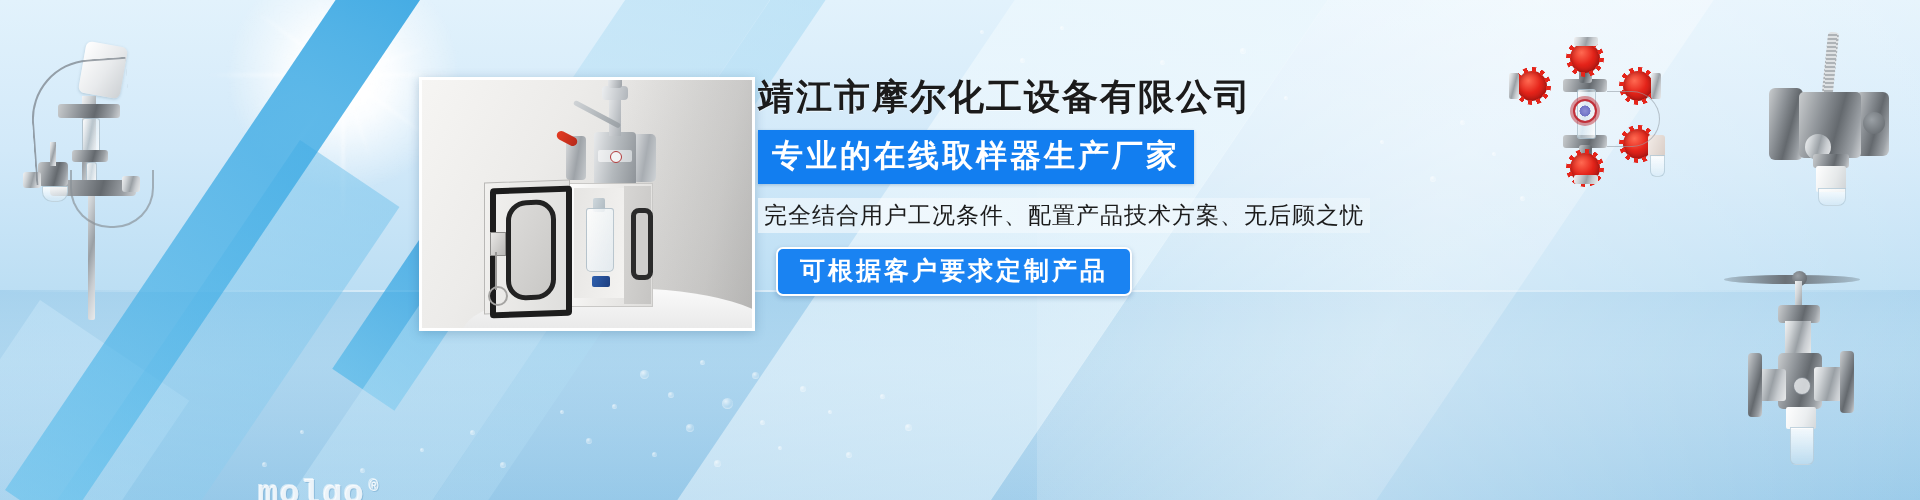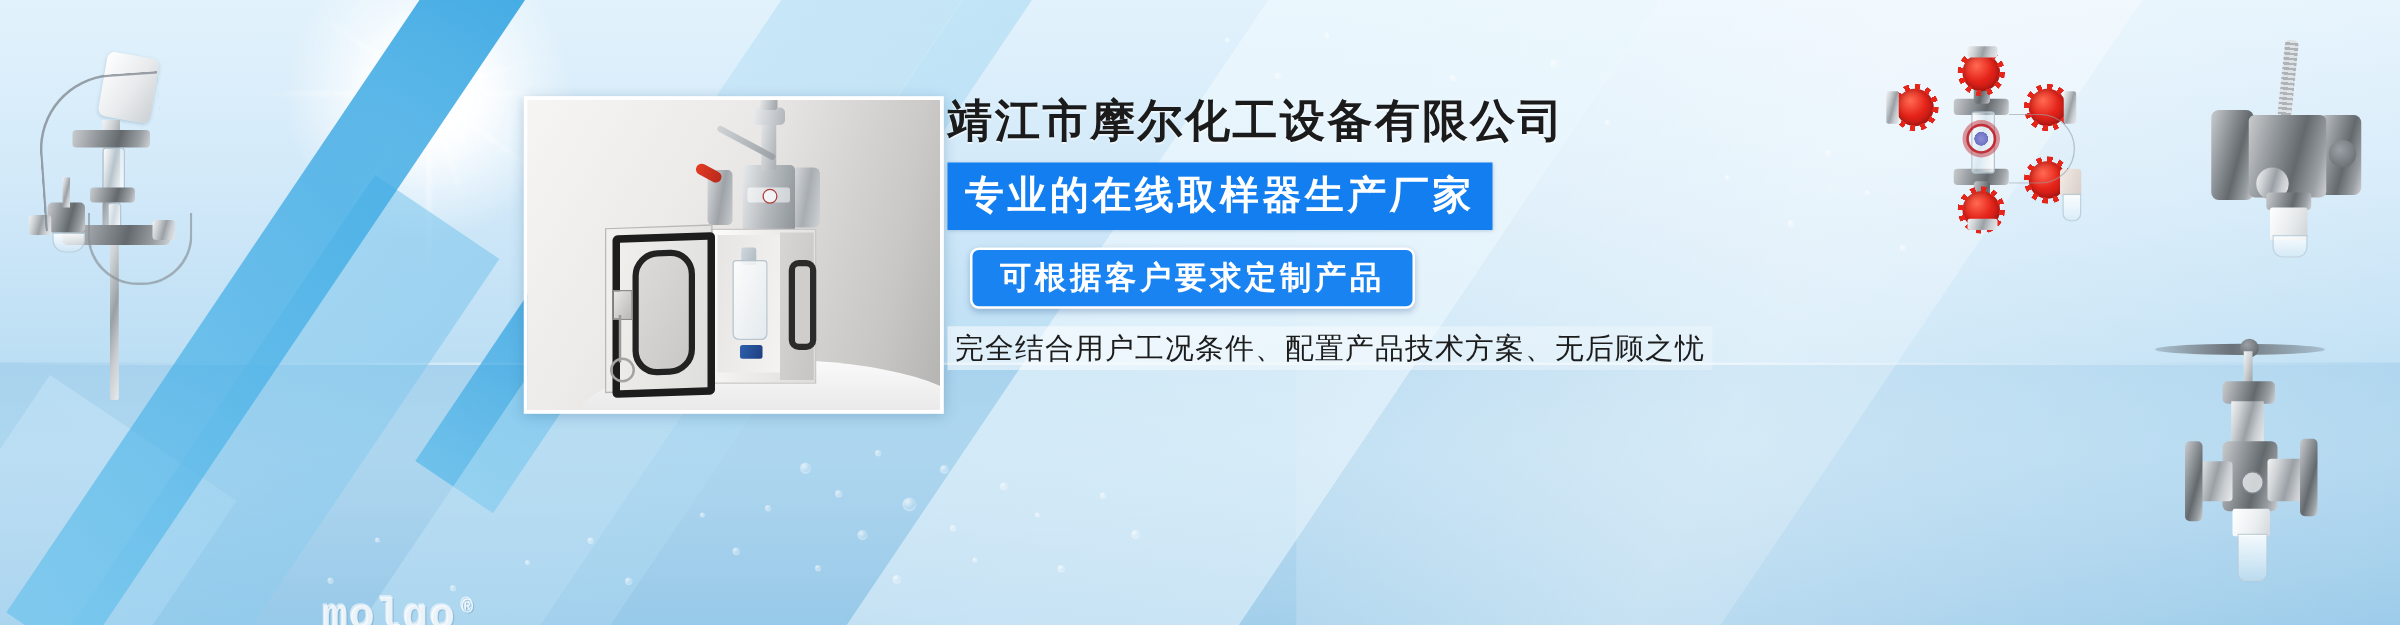--- a/index.html
+++ b/index.html
@@ -345,22 +345,22 @@
     <div class="cab-door-gasket"></div>
     <div class="cab-window"></div>
     <div class="cab-lock"></div>
     <div class="cab-key"></div>
     <div class="cab-keyring"></div>
   </div>
 
   <div class="textblock">
     <div class="company">靖江市摩尔化工设备有限公司</div>
     <div><span class="tagline-bar">专业的在线取样器生产厂家</span></div>
+    <div><span class="subline">完全结合用户工况条件、配置产品技术方案、无后顾之忧</span></div>
     <div><span class="cta-bar">可根据客户要求定制产品</span></div>
-    <div><span class="subline">完全结合用户工况条件、配置产品技术方案、无后顾之忧</span></div>
   </div>
 
   <div class="render" style="left:1495px;top:35px;width:180px;height:150px;">
     <div class="render metal-d" style="left:68px;top:44px;width:44px;height:13px;border-radius:3px;"></div>
     <div class="render metal-d" style="left:68px;top:100px;width:44px;height:13px;border-radius:3px;"></div>
     <div class="render metal-d" style="left:84px;top:12px;width:13px;height:36px;border-radius:3px;"></div>
     <div class="render metal-d" style="left:84px;top:110px;width:13px;height:32px;border-radius:3px;"></div>
     <div class="render glass-tube" style="left:82px;top:54px;width:17px;height:48px;border-radius:3px;"></div>
     <div class="seal-logo" style="left:80px;top:66px;width:20px;height:20px;"></div>
     <div class="red-wheel" style="position:absolute;left:75px;top:8px;width:30px;height:30px;"></div>

